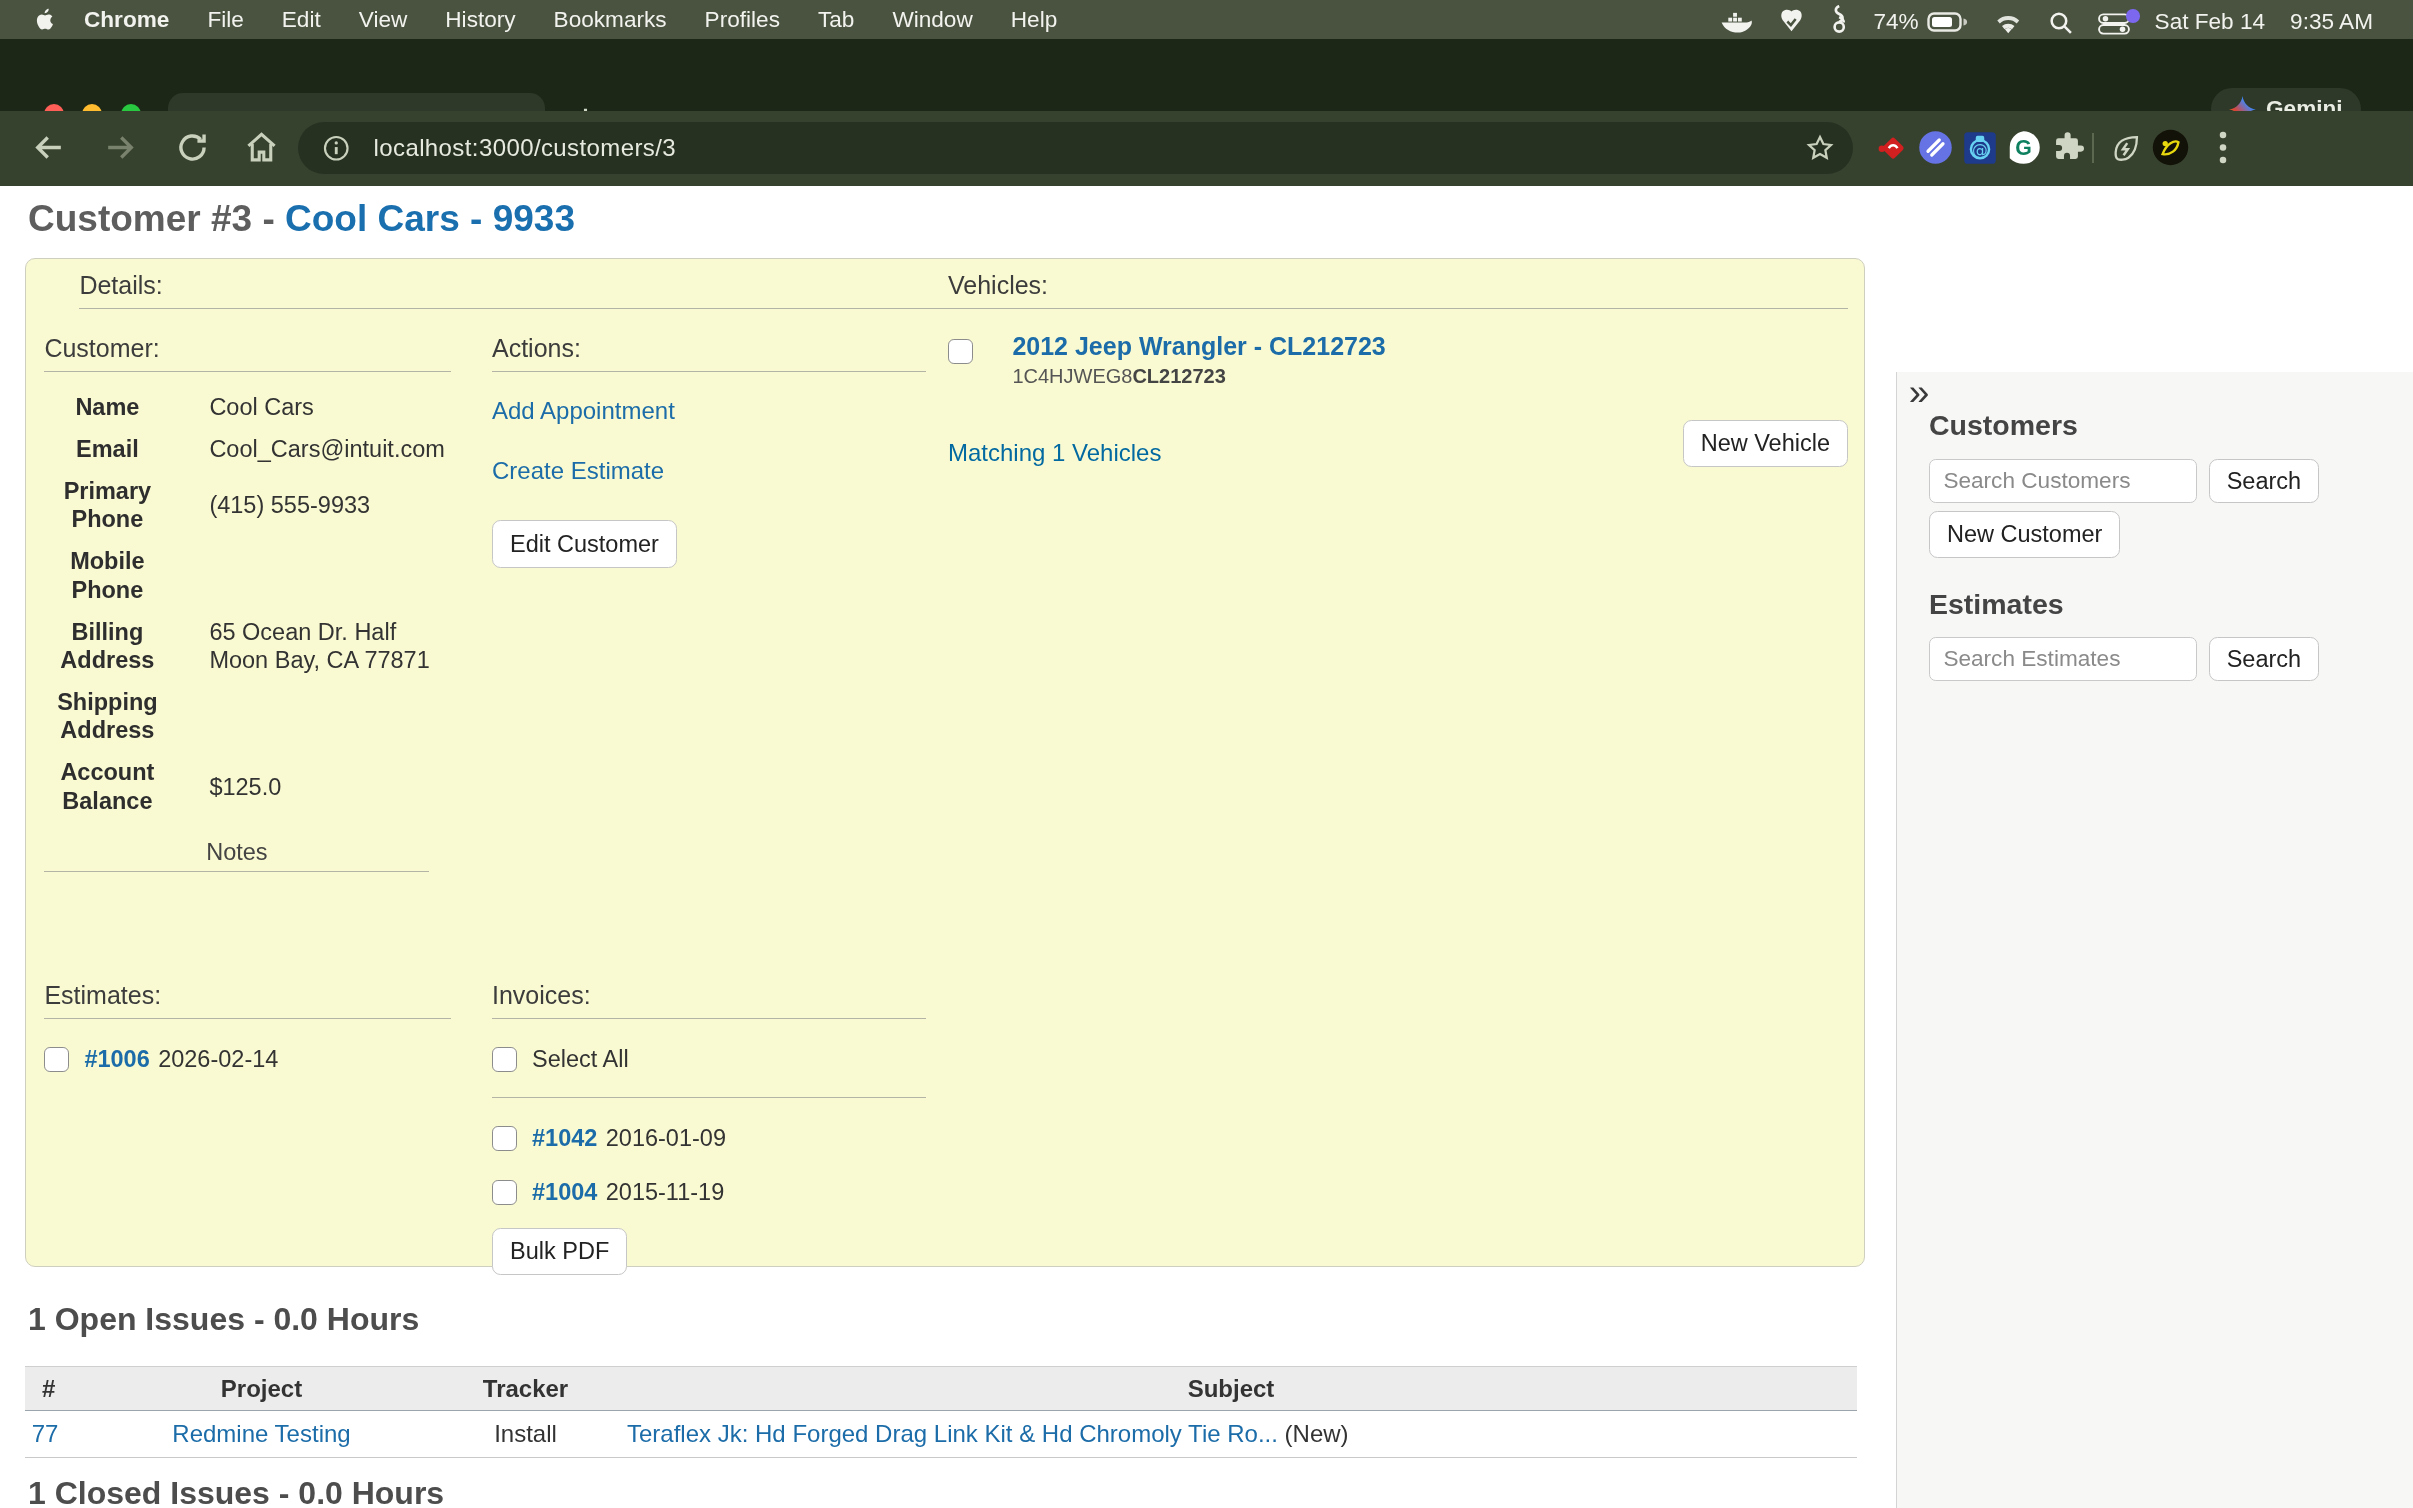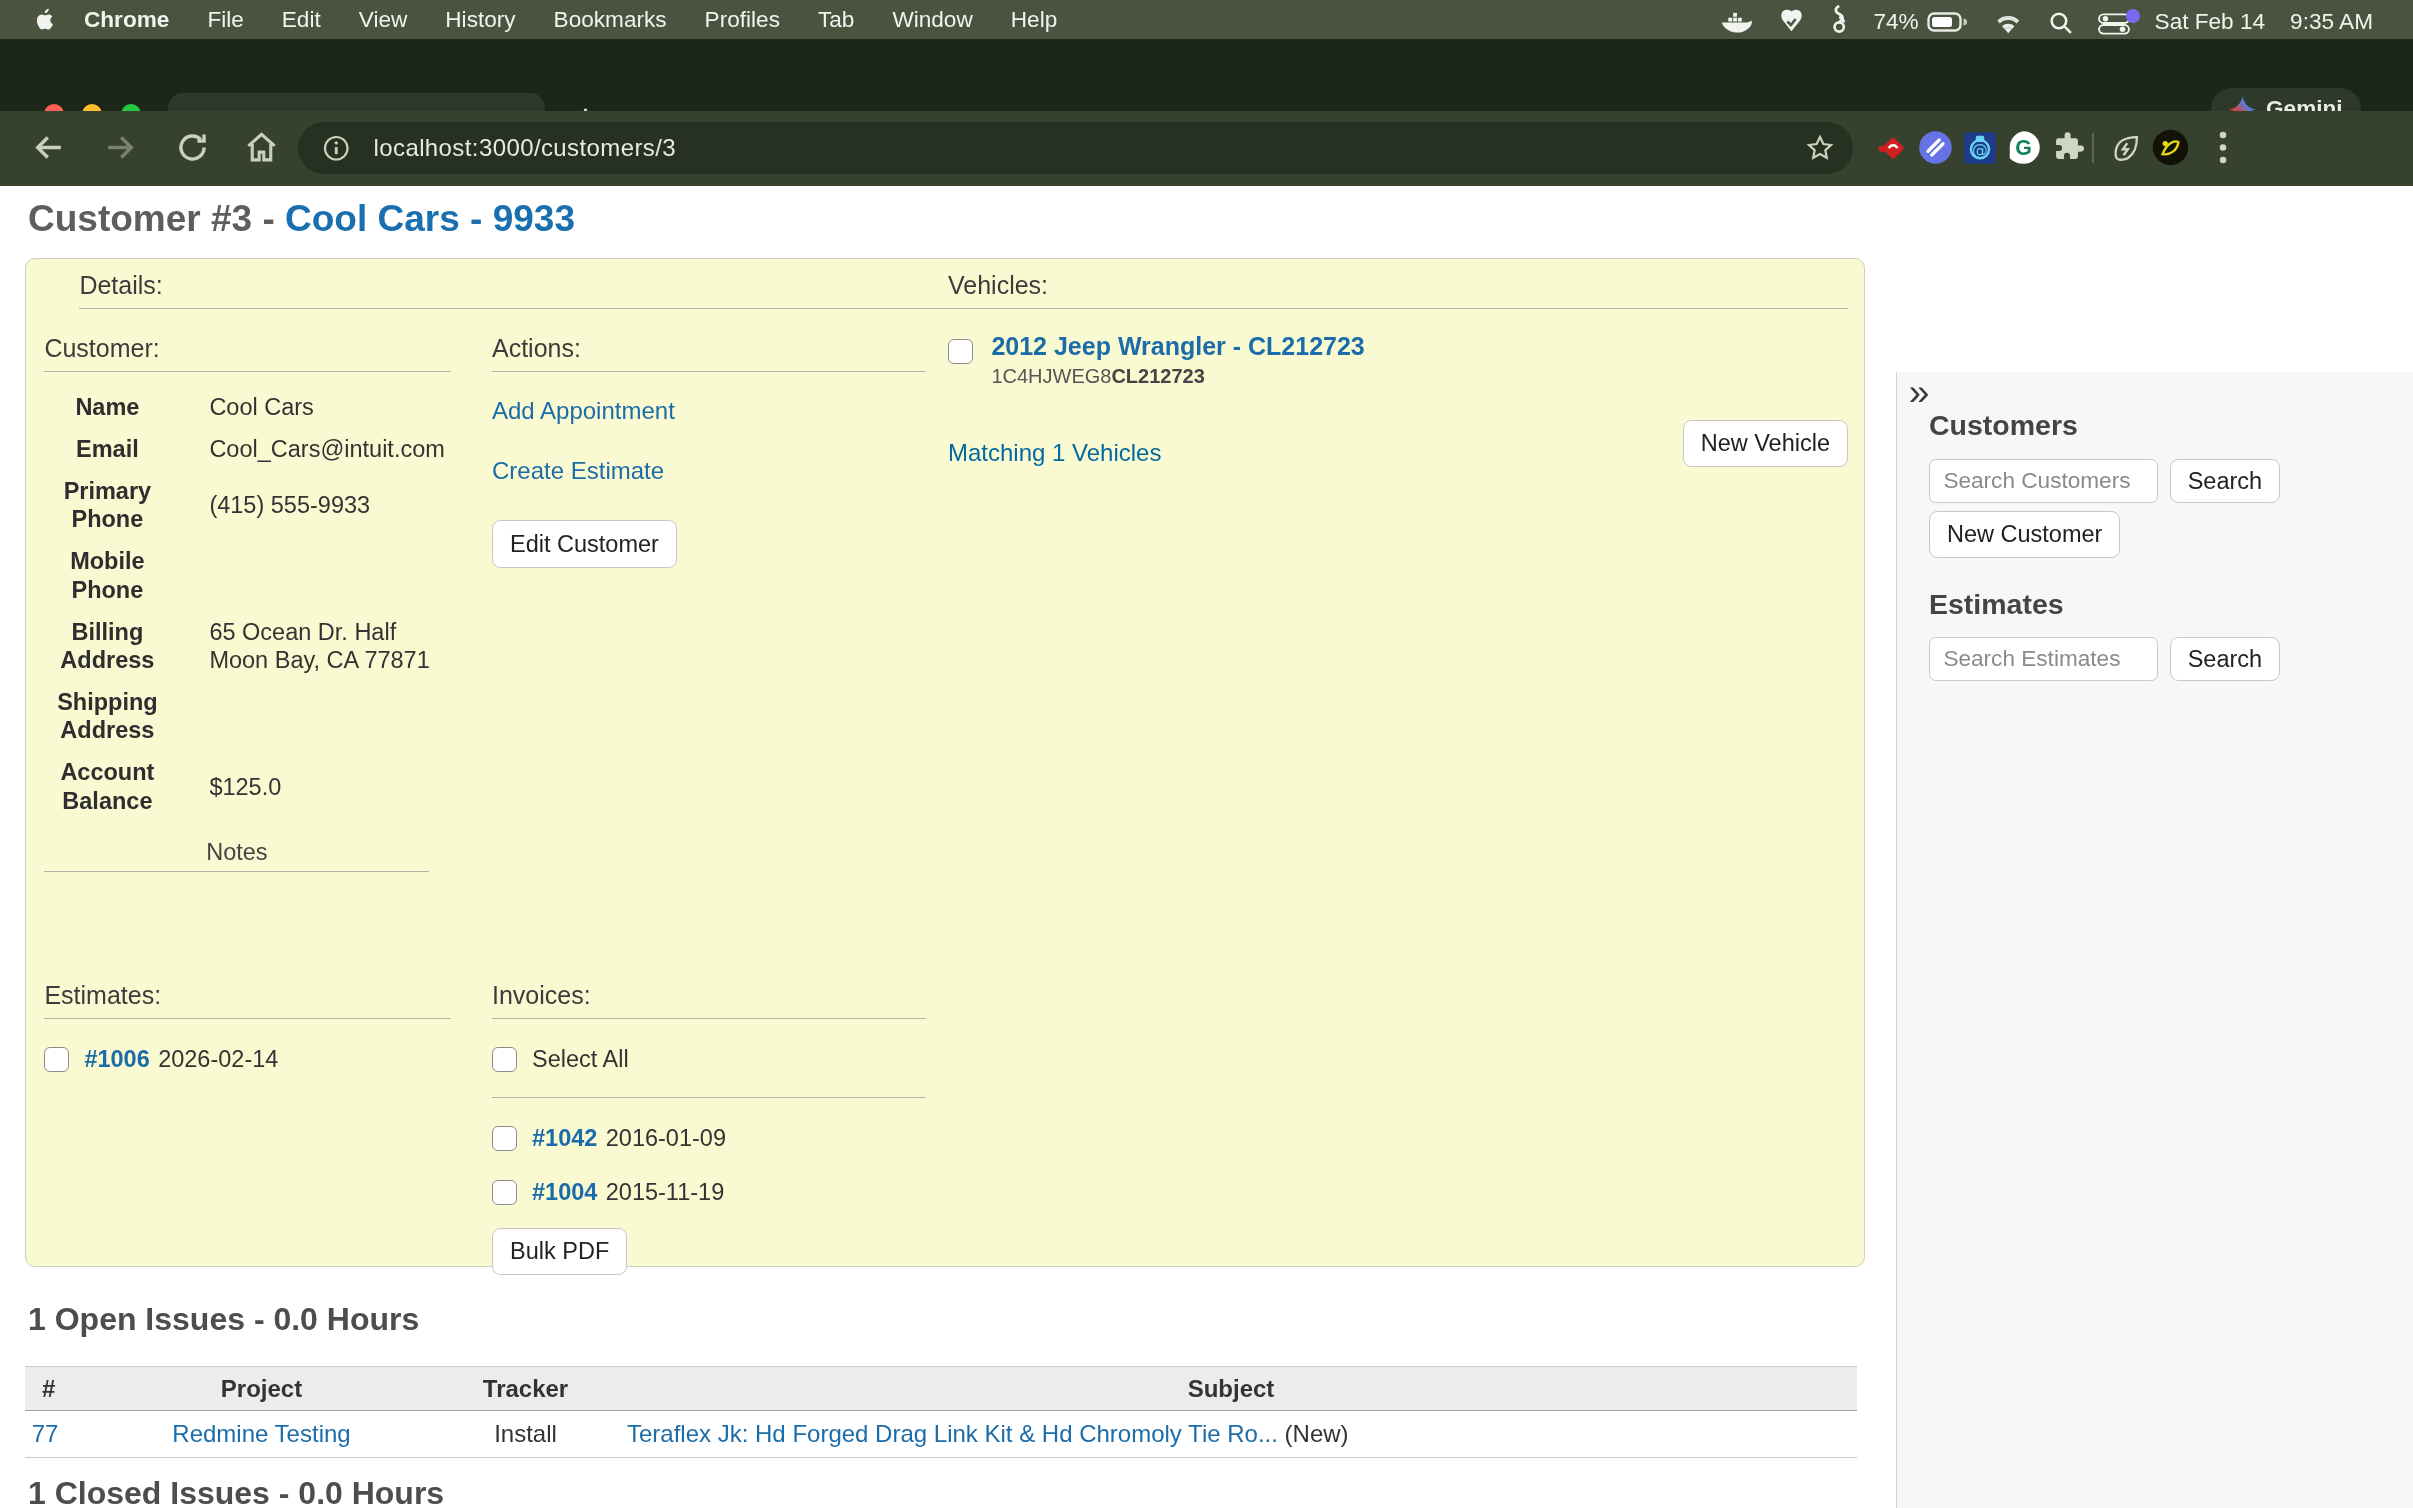--- a/index.html
+++ b/index.html
@@ -62,21 +62,21 @@
 
   .actions-sec { position:absolute; left:466px; top:75px; width:434px; }
   .alink { display:block; color:#1b6ca8; text-decoration:none; font-size:24px; }
   .alink.first { margin-top:25px; }
   .alink.second { margin-top:32px; }
   .btn { display:inline-block; background:#fff; border:1.7px solid #c6c6c6; border-radius:8.4px;
     color:#222; font-size:23.5px; padding:9.2px 17px; font-family:"Liberation Sans",sans-serif; }
   .edit-btn { margin-top:35px; }
 
   .vehicles-sec { position:absolute; left:922px; top:11.7px; width:900px; }
-  .veh-row { display:flex; margin-top:30px; }
+  .veh-row { display:flex; margin-top:30px;gap:21px; }
   .checkbox { width:25px; height:25px; background:#fff; border:1.7px solid #8c8c8c; border-radius:5.9px; flex:none; }
   .veh-info { margin-left:18.4px; margin-top:-6.7px; }
   .veh-link { color:#1b6ca8; font-weight:bold; font-size:25px; text-decoration:none; }
   .vin { font-size:20px; color:#555; margin-top:3.4px; }
   .vin b { color:#444; }
   .matching { position:absolute; left:0; top:168px; font-size:24px; color:#0369a1; }
   .newveh-btn { position:absolute; right:0; top:149px; }
 
   .estimates-sec { position:absolute; left:18.4px; top:722px; width:407px; }
   .invoices-sec { position:absolute; left:466px; top:722px; width:434px; }
@@ -102,21 +102,21 @@
   .issues-closed { position:absolute; left:28px; top:1289px; font-size:32px; font-weight:bold; color:#4d4d4d; }
 
   
   .sidebar { position:absolute; left:1896px; top:186px; width:517px; height:1322px;
     background:#f7f8f6; border-left:1.7px solid #d4d4d4; }
   .collapse { position:absolute; left:11.7px; top:0px; font-size:37px; color:#3a3a3a; }
   .sb-h { position:absolute; left:32px; font-size:28.5px; font-weight:bold; color:#444; }
   .sb-h.cust { top:37px; } .sb-h.est { top:216px; }
   .sb-row { position:absolute; left:32px; display:flex; gap:11.7px; }
   .sb-row.cust { top:87px; } .sb-row.est { top:265px;border-radius:16px; }
-  .sb-input { width:229px; height:44px; border:1.7px solid #c9c9c9; border-radius:6.7px; background:#fff;
+  .sb-input { width:268px; height:44px; border:1.7px solid #c9c9c9; border-radius:6.7px; background:#fff;
     font-size:22.6px; padding:0 13.4px; color:#333; font-family:"Liberation Sans",sans-serif; }
   .sb-input::placeholder { color:#8a8a8a; }
   .sb-btn { height:44px; padding:0 17px; }
   .newcust { position:absolute; left:32px; top:139px; }
 
   svg { display:block; }
 </style>
 </head>
 <body>
 

